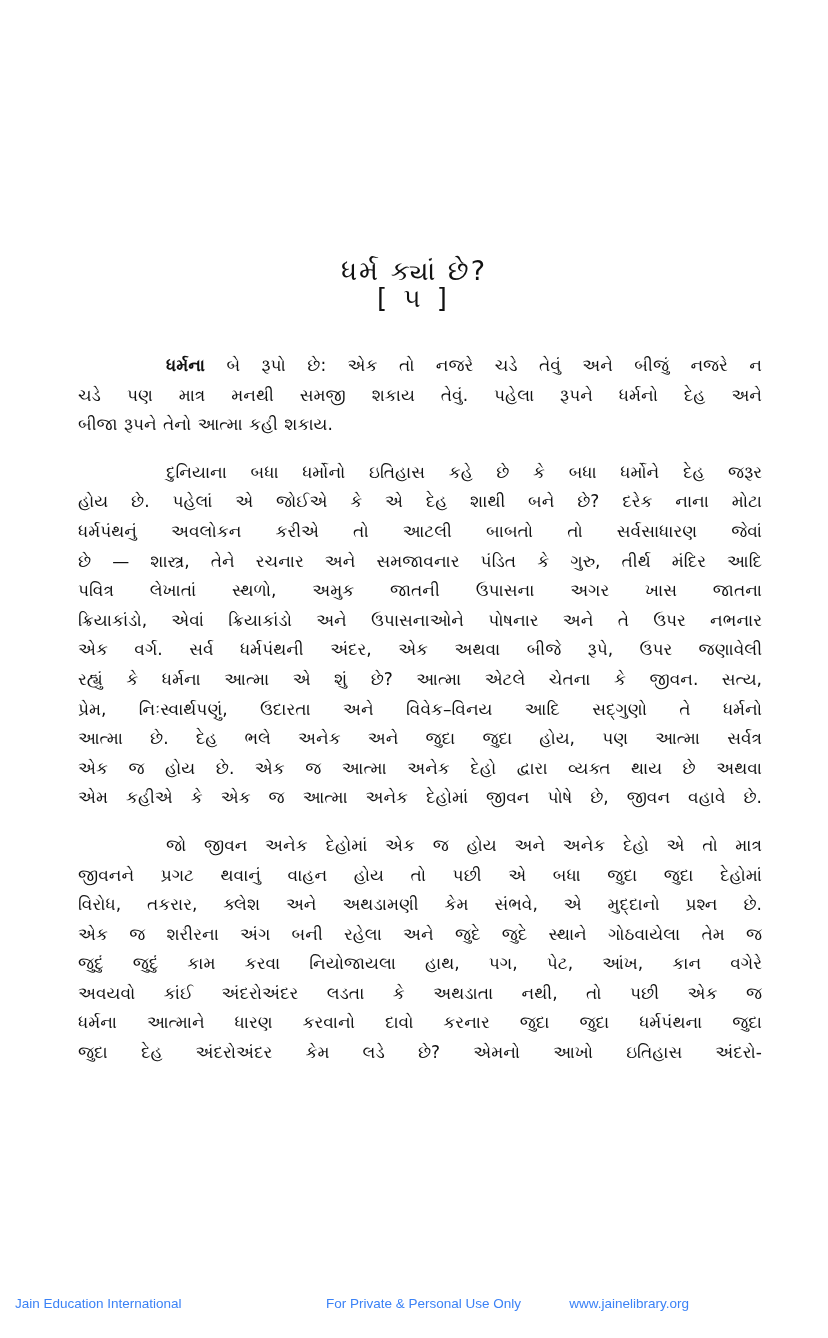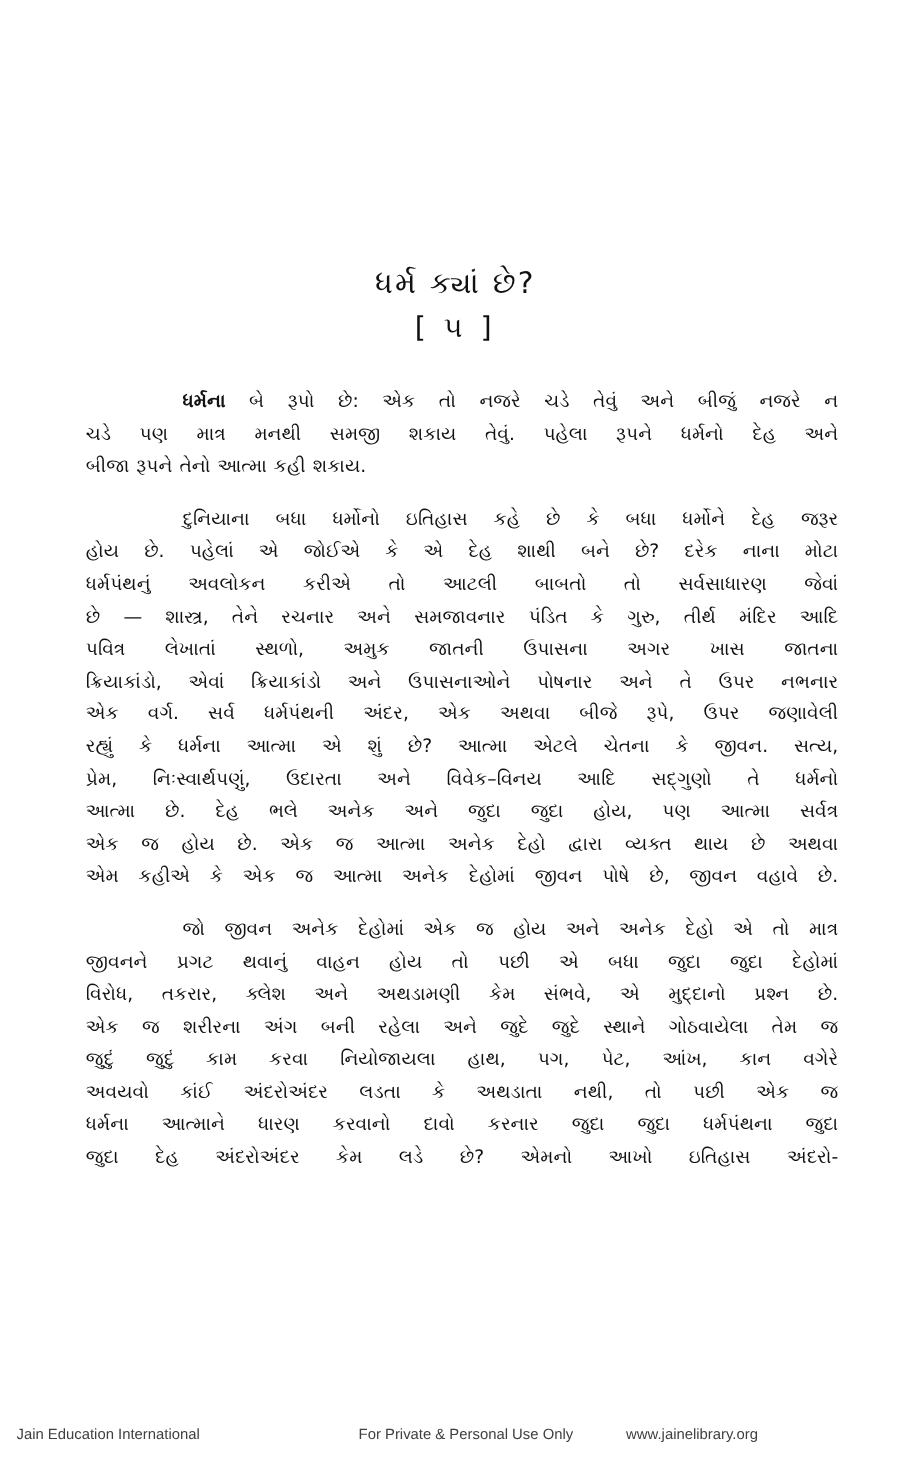--- a/index.html
+++ b/index.html
@@ -17,21 +17,21 @@
     }
     .page {
       position: absolute;
       left: 0; top: 0;
       width: 828px;
       height: 1338px;
     }
     .chapter-title {
       position: absolute;
       left: 0; width: 828px;
-      top: 224px;
+      top: 237px;
       text-align: center;
       font-size: 27px;
       letter-spacing: 2px;
       font-weight: normal;
     }
     .chapter-number {
       position: absolute;
       left: 0; width: 828px;
       top: 283px;
       text-align: center;
@@ -70,21 +70,21 @@
     .lead-word {
       font-weight: bold;
     }
     .footer {
       position: absolute;
       left: 0; width: 704px;
       top: 1296px;
       height: 24px;
       font-family: "Liberation Sans", sans-serif;
       font-size: 13.5px;
-      color: #404040;
+      color: #3b82f6;
     }
     .footer span {
       position: absolute;
       top: 0;
     }
     .footer .f-left { left: 15px; }
     .footer .f-center { left: 326px; }
     .footer .f-right { right: 15px; }
   </style>
 </head>

